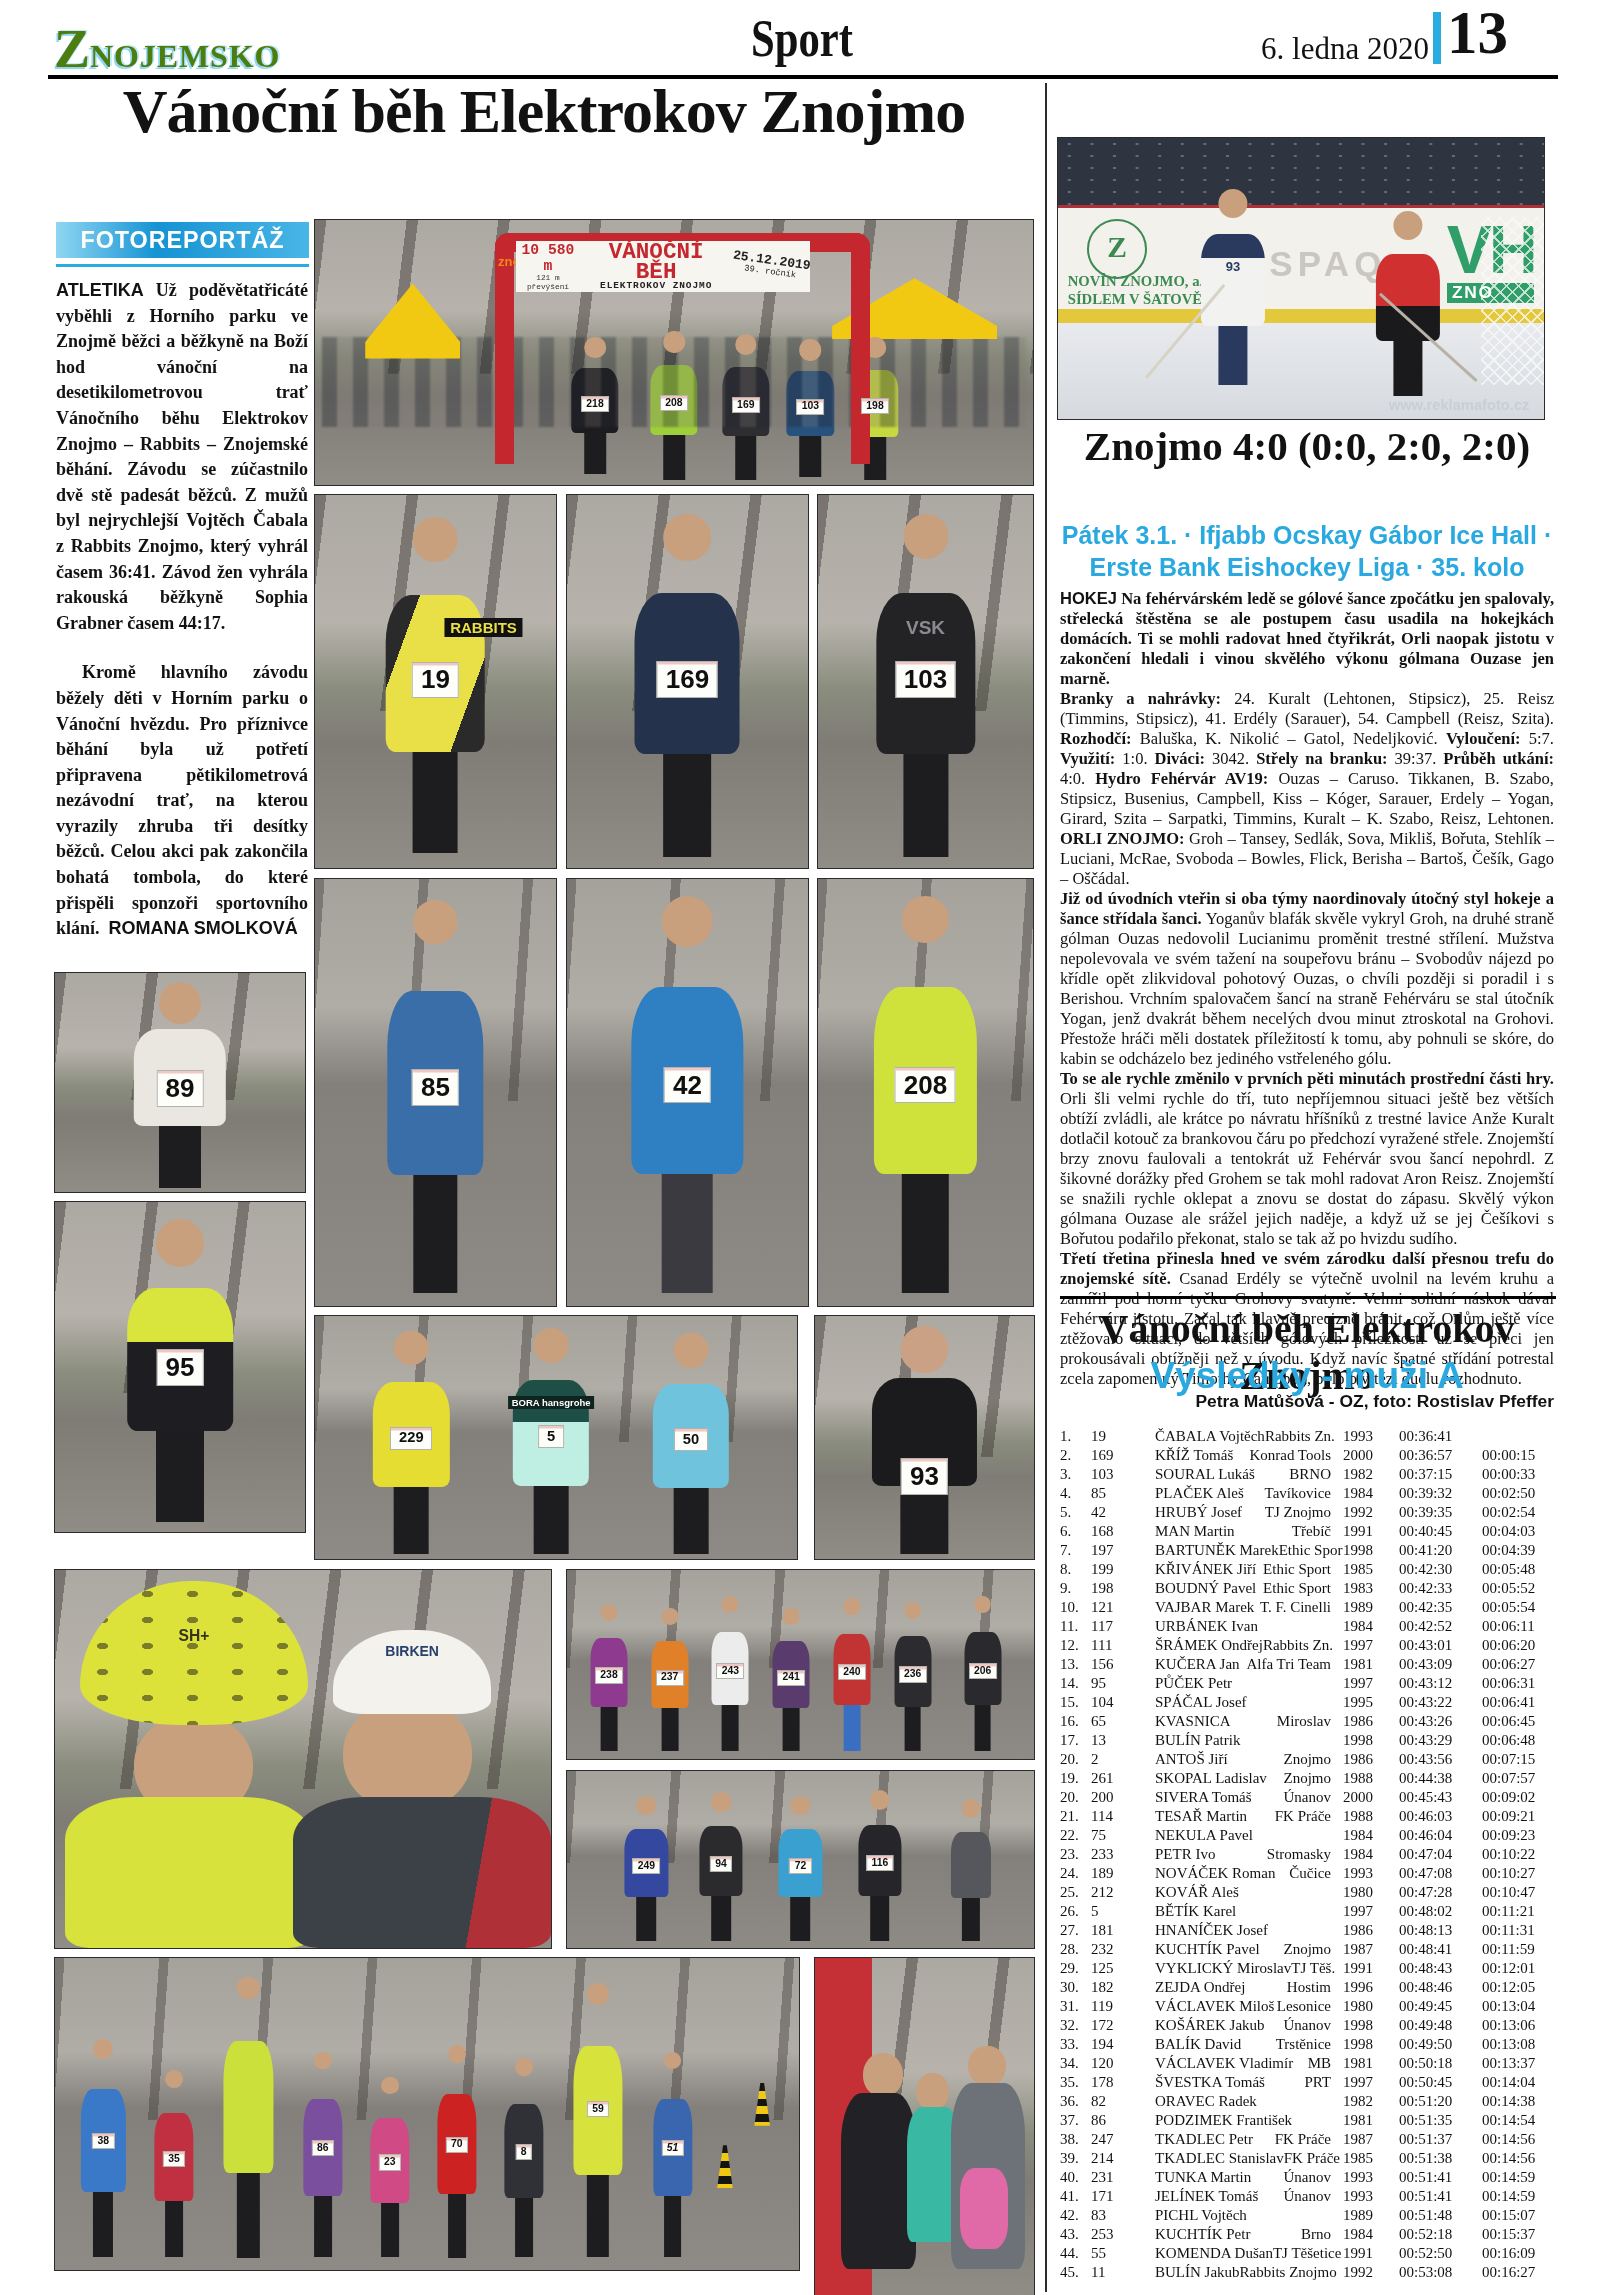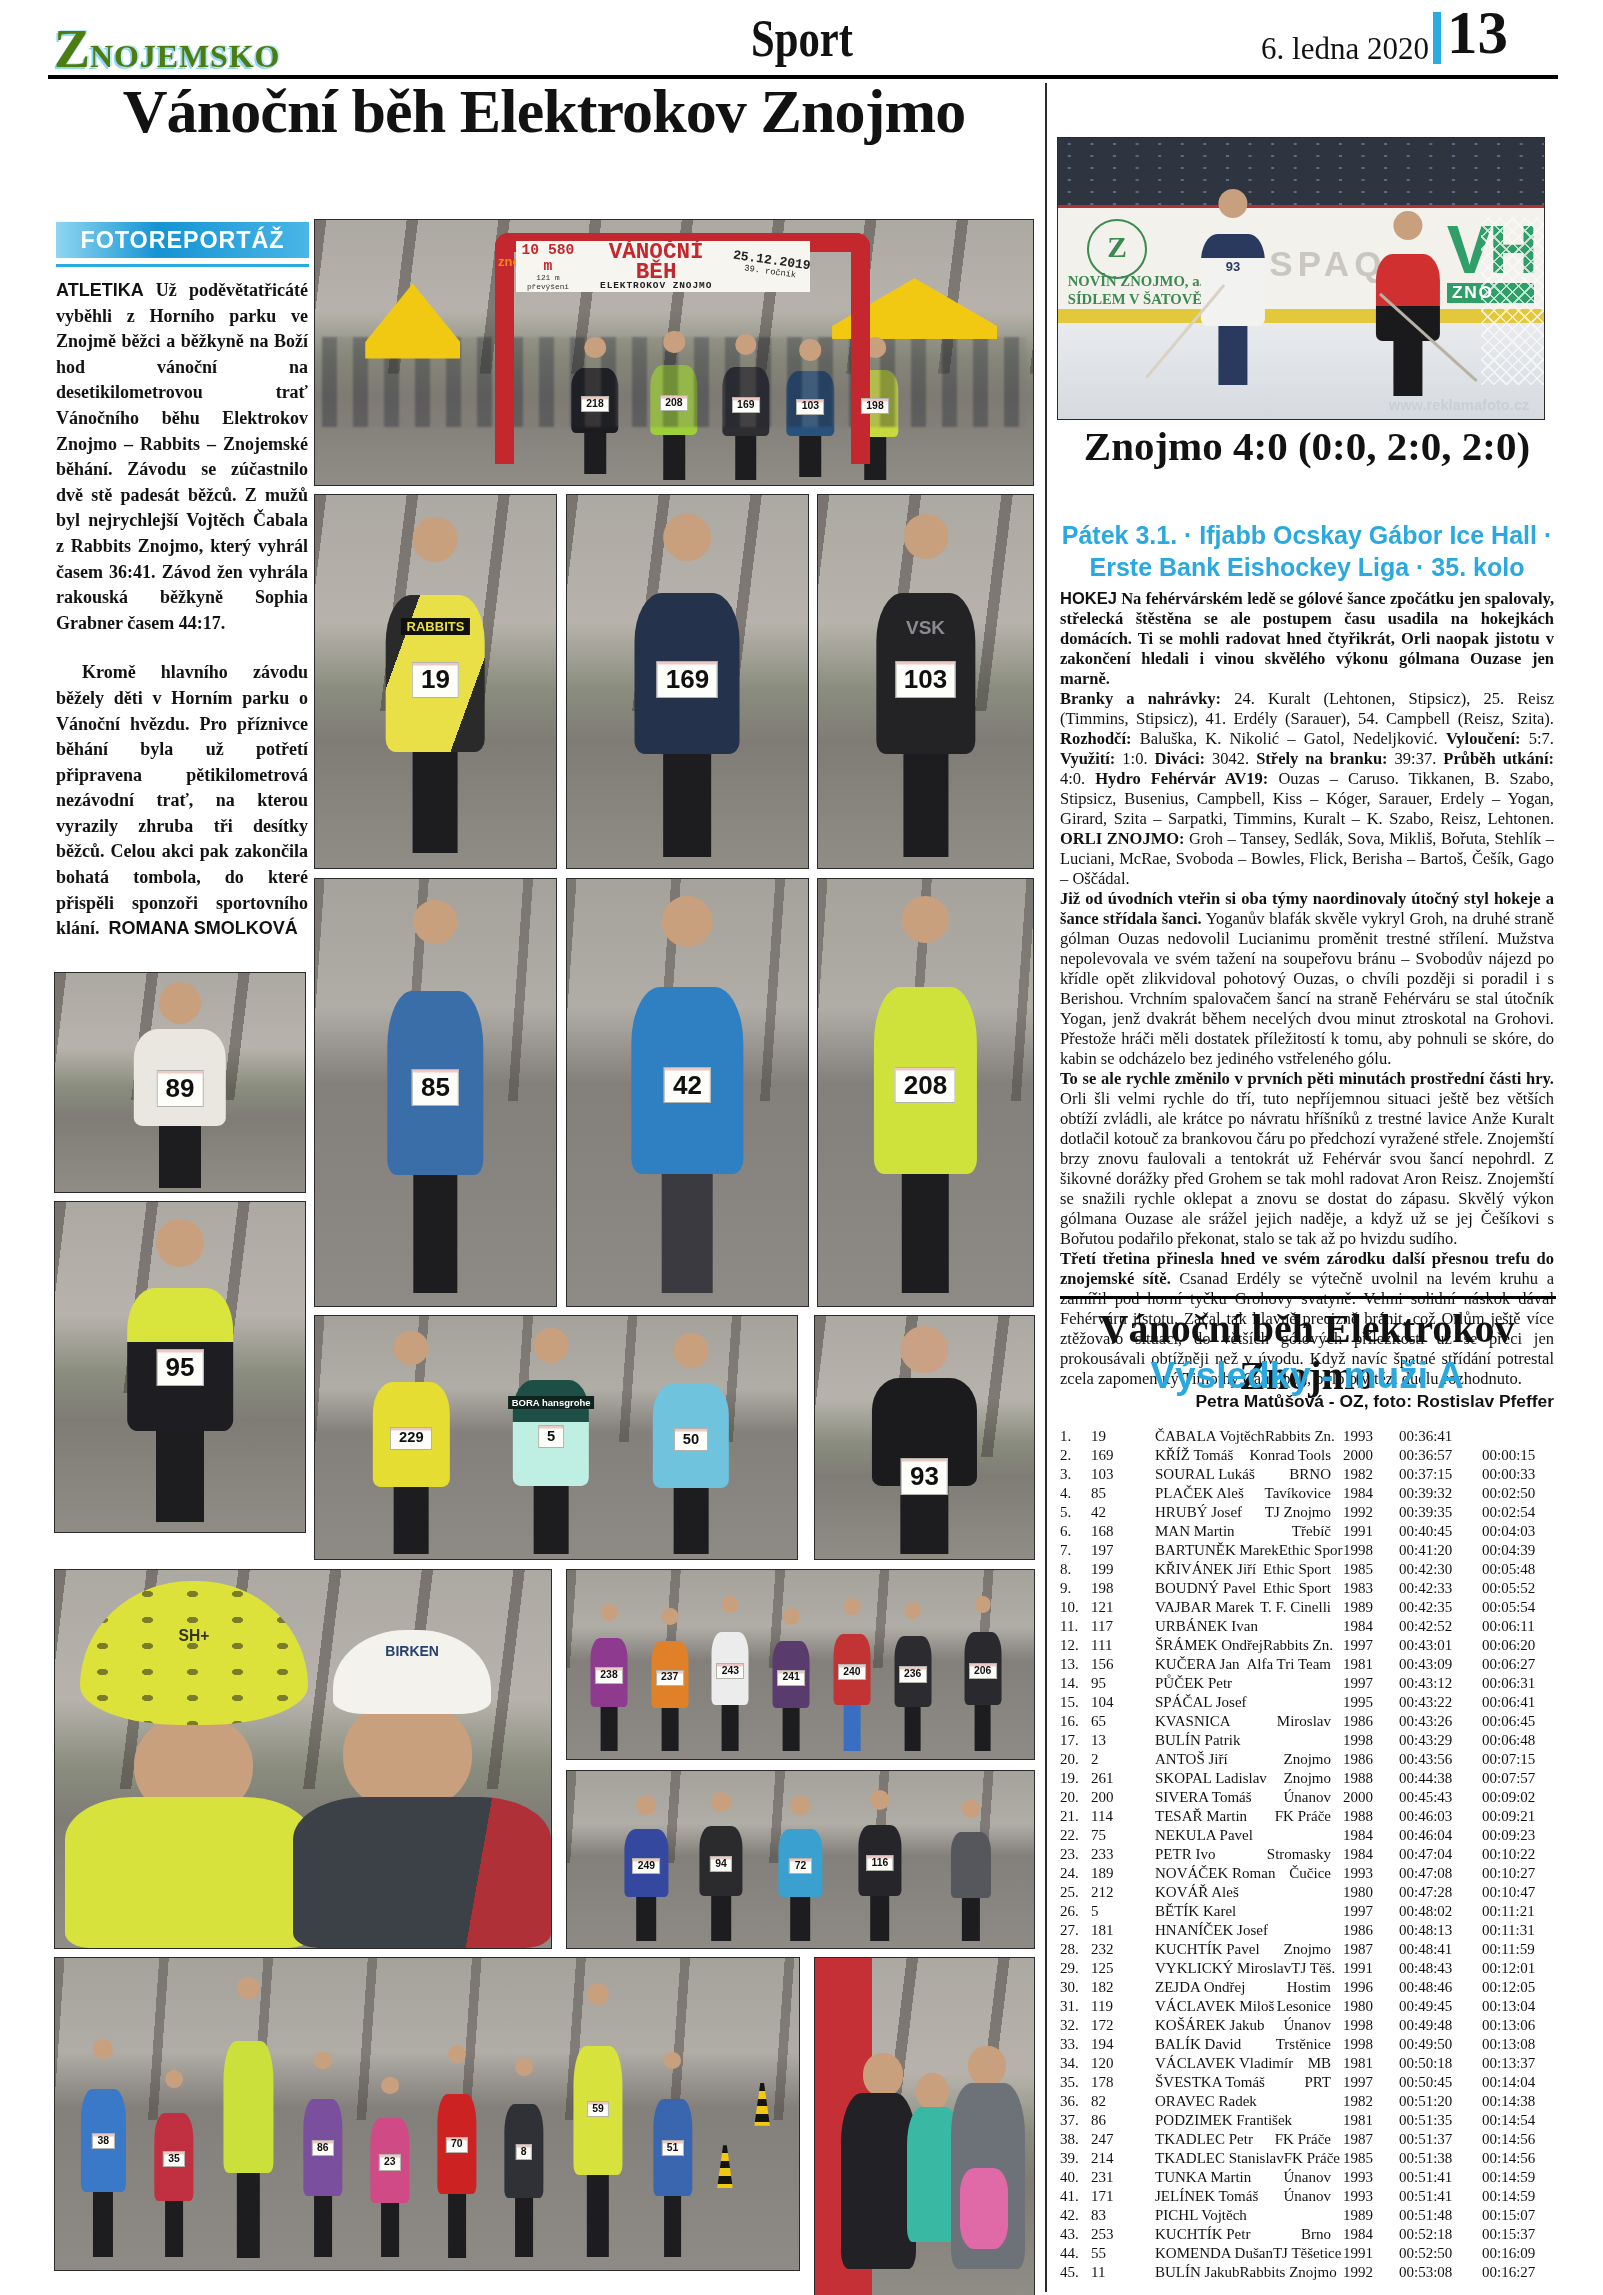--- a/index.html
+++ b/index.html
@@ -180,21 +180,21 @@
       </div>
     <div class="runner" style="left:73%;top:44%;width:10%;height:54%;--jersey:#c6d93e;">
         <i class="legs"></i>
         <b class="bib">198</b>
       </div>
   </div>
 
   <div class="photo scene-park bib-lg" style="left:314px;top:494px;width:241px;height:373px;">
     <div class="runner" style="left:19%;top:6%;width:62%;height:90%;--jersey:linear-gradient(110deg,#2a2a2a 0 22%,#e9df46 22% 78%,#2a2a2a 78%);">
       <i class="legs"></i>
-        <b class="chest" style="font-size:13px;background:#111;color:#e9df46;padding:0.9px 5.2px;">RABBITS</b>
+        <b class="chest" style="font-size:15px;background:#111;color:#e9df46;padding:0.9px 5.2px;margin-left:48px;">RABBITS</b>
         <b class="bib">19</b>
     </div>
   </div>
   <div class="photo scene-park bib-lg" style="left:566px;top:494px;width:241px;height:373px;">
     <div class="runner" style="left:17%;top:5%;width:66%;height:92%;--jersey:#24324c;">
         <i class="legs"></i>
         <b class="bib">169</b>
       </div>
   </div>
   <div class="photo scene-park bib-lg" style="left:817px;top:494px;width:215px;height:373px;">
@@ -344,21 +344,21 @@
         <b class="bib">70</b>
       </div>
     <div class="runner" style="left:59%;top:32%;width:8%;height:64%;--jersey:#2f3136;">
         <i class="legs"></i>
         <b class="bib">8</b>
       </div>
     <div class="runner" style="left:68%;top:8%;width:10%;height:88%;--jersey:#d8e23c;">
         <i class="legs"></i>
         <b class="bib">59</b>
       </div>
-    <div class="runner" style="left:79%;top:30%;width:8%;height:66%;--jersey:#3a66b0;">
+    <div class="runner" style="left:79%;top:30%;width:8%;height:66%;font-style:italic;--jersey:#3a66b0;">
         <i class="legs"></i>
         <b class="bib">51</b>
       </div>
     <div class="cone" style="left:89%;top:60%;"></div>
     <div class="cone" style="left:94%;top:40%;"></div>
   </div>
   <div class="photo scene-park" style="left:814px;top:1957px;width:219px;height:338px;">
     <div class="blob" style="left:0;top:0;width:26%;height:100%;background:#c43036;border-radius:0;"></div>
     <div class="face" style="left:22%;top:28%;width:18%;height:13%;"></div>
     <div class="blob" style="left:12%;top:40%;width:34%;height:52%;background:#212126;"></div>

